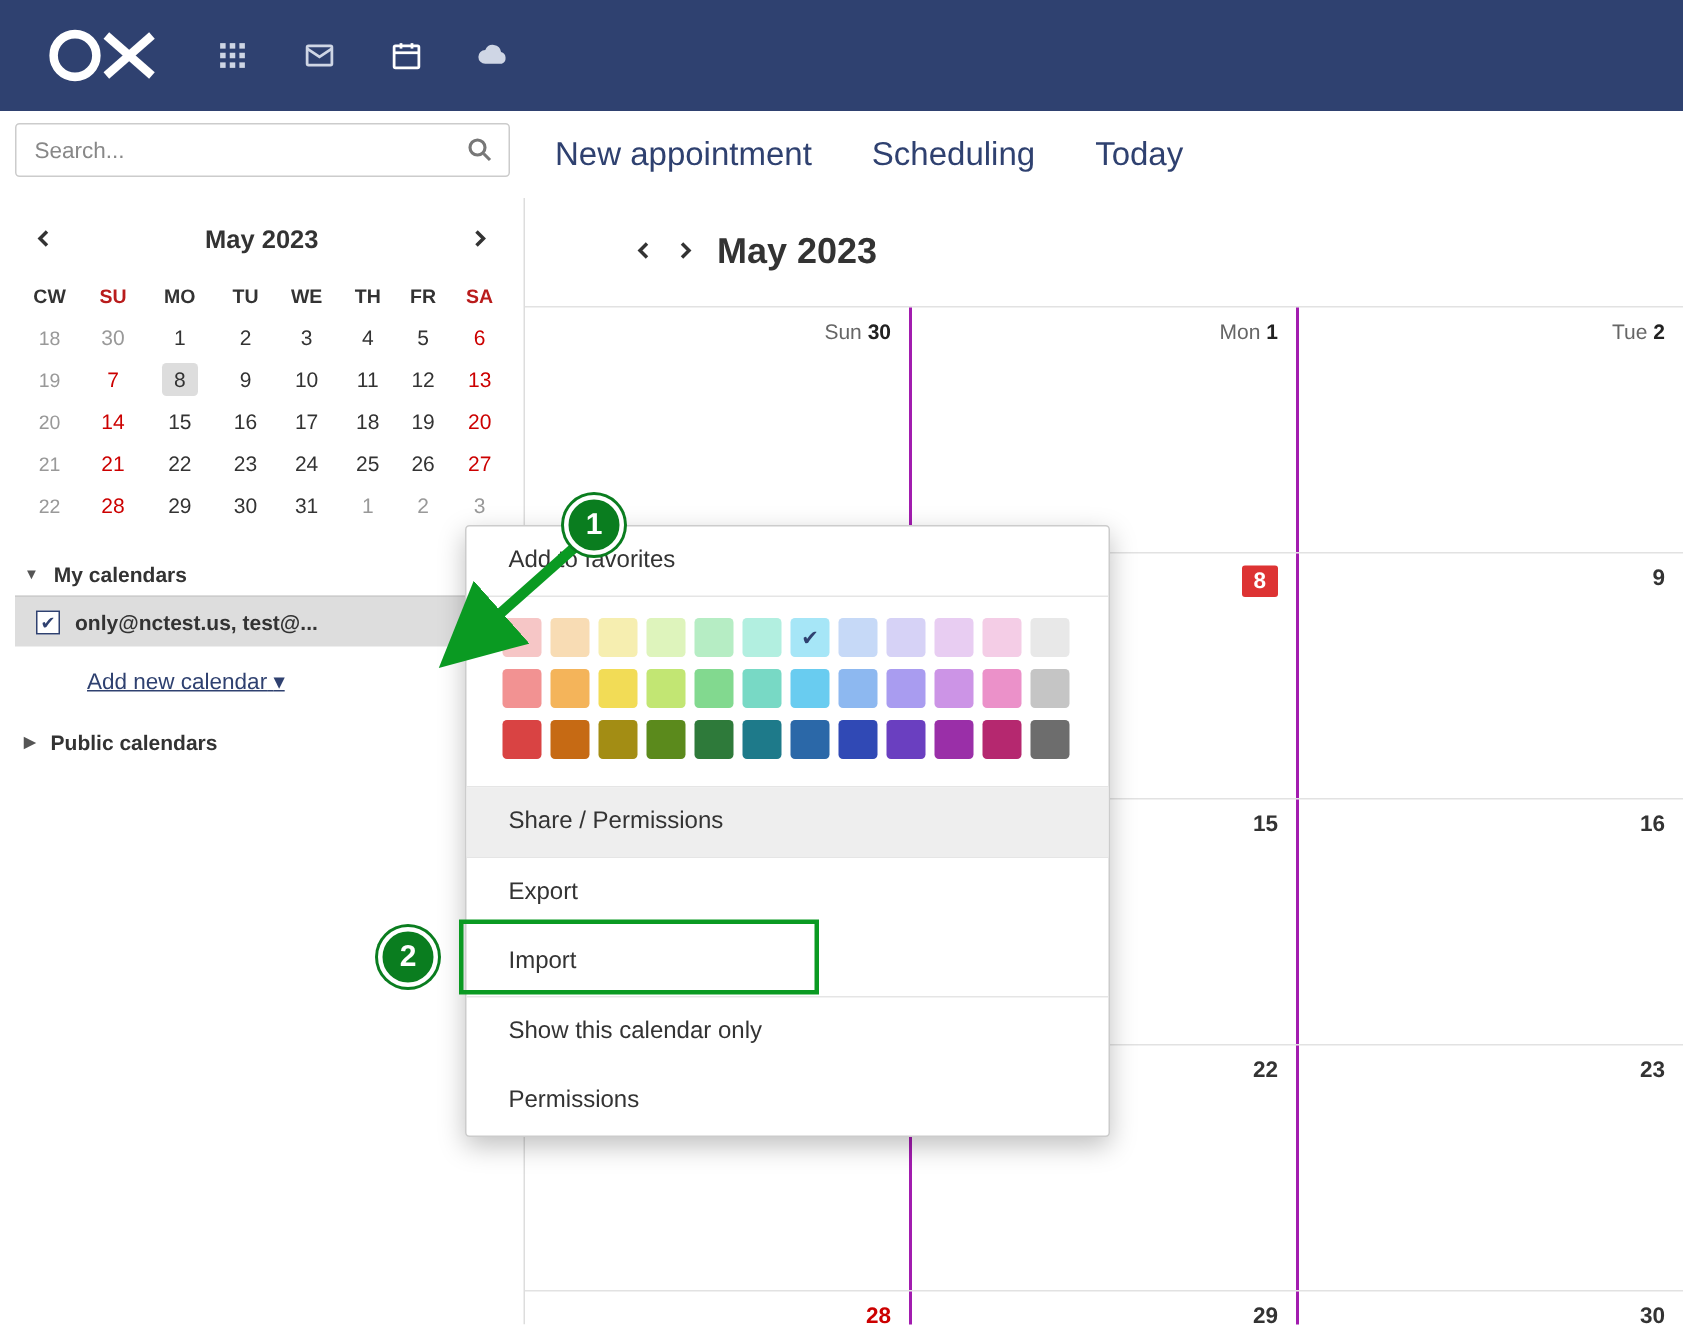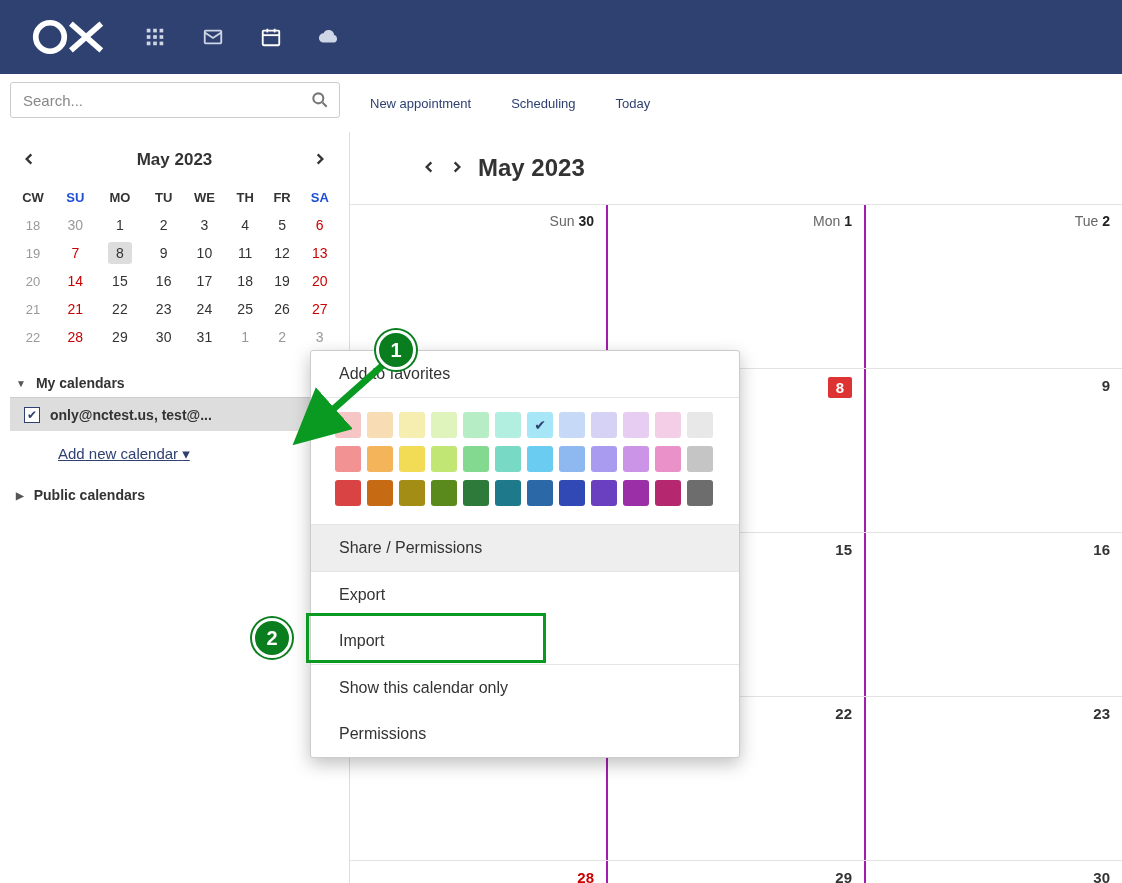--- a/index.html
+++ b/index.html
@@ -13,35 +13,35 @@
   .tb-icon.active svg { color:#fff; }
   
   
   .subrow { height: 58px; display:flex; }
   .subrow .search-wrap { width: 350px; padding: 8px 10px; }
   .search-wrap .search { position:relative; }
   .search input { width:100%; height:36px; border:1px solid #ccc; border-radius:3px; padding: 0 36px 0 12px; font-size:15px; }
   .search input::placeholder { color:#888; }
   .search .mag { position:absolute; right:10px; top:8px; color:#777; }
   .subrow .actions { flex:1; display:flex; align-items:center; gap:40px; padding-left:20px; }
-  .subrow .actions a { color:#2f4170; font-size:13px; text-decoration:none; cursor:pointer; }
+  .subrow .actions a { color:#2f4170; font-size:22px; text-decoration:none; cursor:pointer; }
   
   
   .main { display:flex; height: calc(883px - 74px - 58px); }
   .sidebar { width: 350px; border-right:1px solid #ddd; padding: 0 10px; }
   .content { flex:1; position:relative; }
   
   
   .mini-head { display:flex; align-items:center; justify-content:space-between; padding: 18px 12px 14px; }
   .mini-head .nav { cursor:pointer; color:#333; }
   .mini-head .title { font-weight:700; font-size:17px; }
   table.mini { width:100%; border-collapse:collapse; font-size:14px; }
   table.mini th, table.mini td { text-align:center; padding:6px 0; font-weight:400;margin-top:30px; }
   table.mini th { font-weight:700; font-size:13px; }
-  table.mini th.we { color:#1d4ed8; }
+  table.mini th.we { color:#b91c1c; }
   table.mini td.cw { color:#999; font-size:13px; }
   table.mini td.out { color:#999; }
   table.mini td.we { color:#c00; }
   table.mini td.today span { background:#ddd; border-radius:3px; padding:3px 8px; }
   table.mini td { cursor:pointer; }
   
   
   .cal-section { margin-top:18px; }
   .cal-head { display:flex; align-items:center; gap:10px; padding:6px 6px; font-weight:700; cursor:pointer; }
   .cal-head .tri { font-size:10px; color:#555; }

